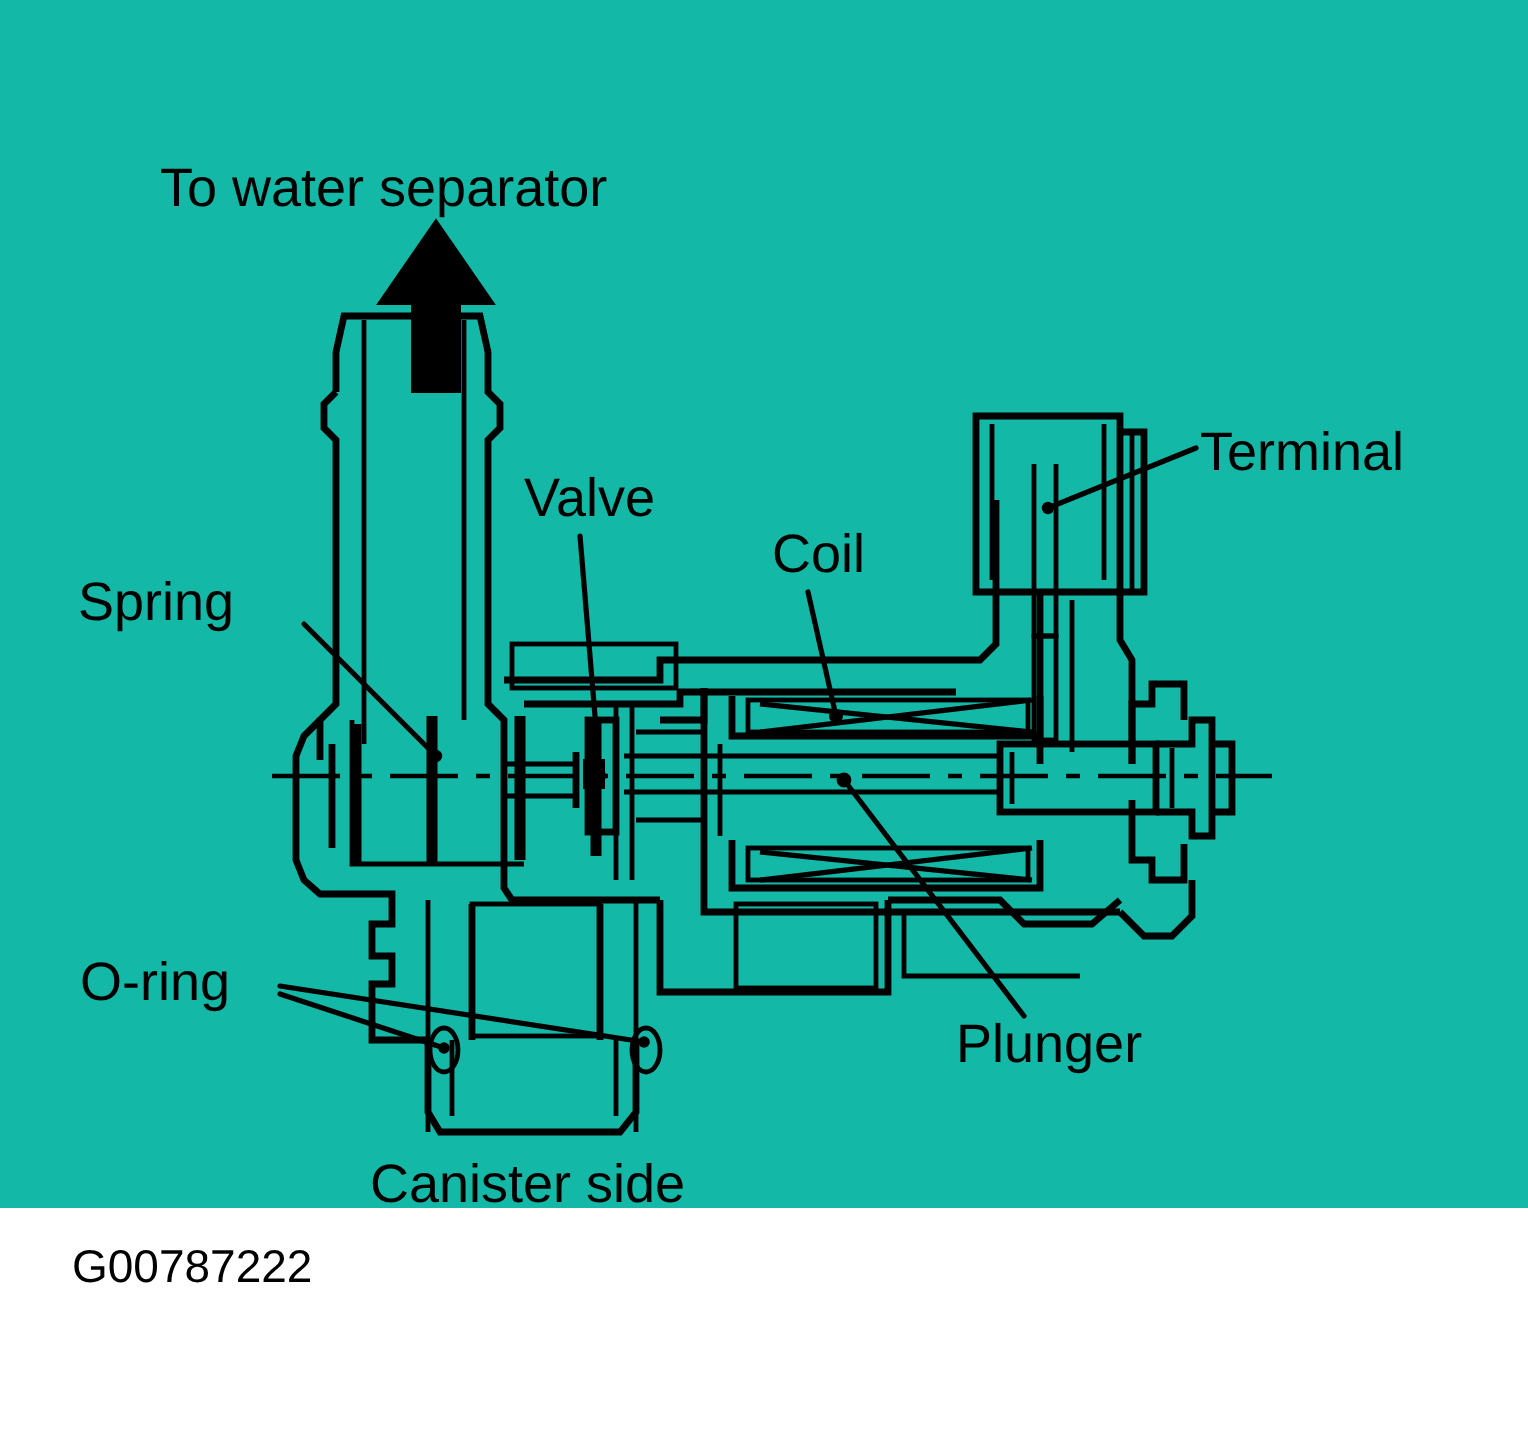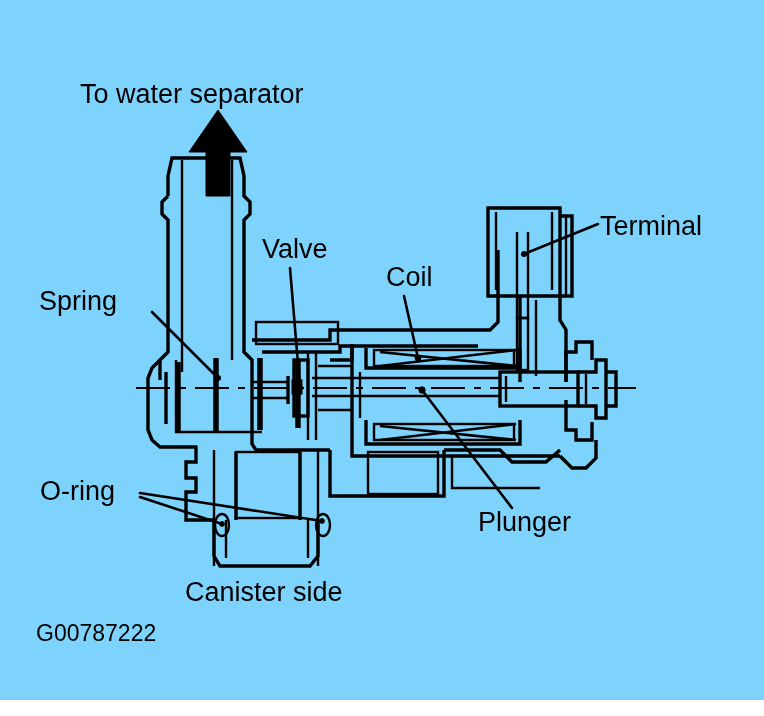--- a/index.html
+++ b/index.html
@@ -11,22 +11,22 @@
   body {
     width: 764px;
     height: 716px;
     font-family: "Liberation Sans", sans-serif;
     overflow: hidden;
     position: relative;
   }
   #figure-root {
     position: relative;
     width: 764px;
-    height: 700px;
-    background: #7dd3fc;
+    height: 604px;
+    background: #14b8a6;
   }
   #diagram-svg {
     position: absolute;
     left: 0;
     top: 0;
     width: 764px;
     height: 716px;
     display: block;
   }
   .dg-label {

